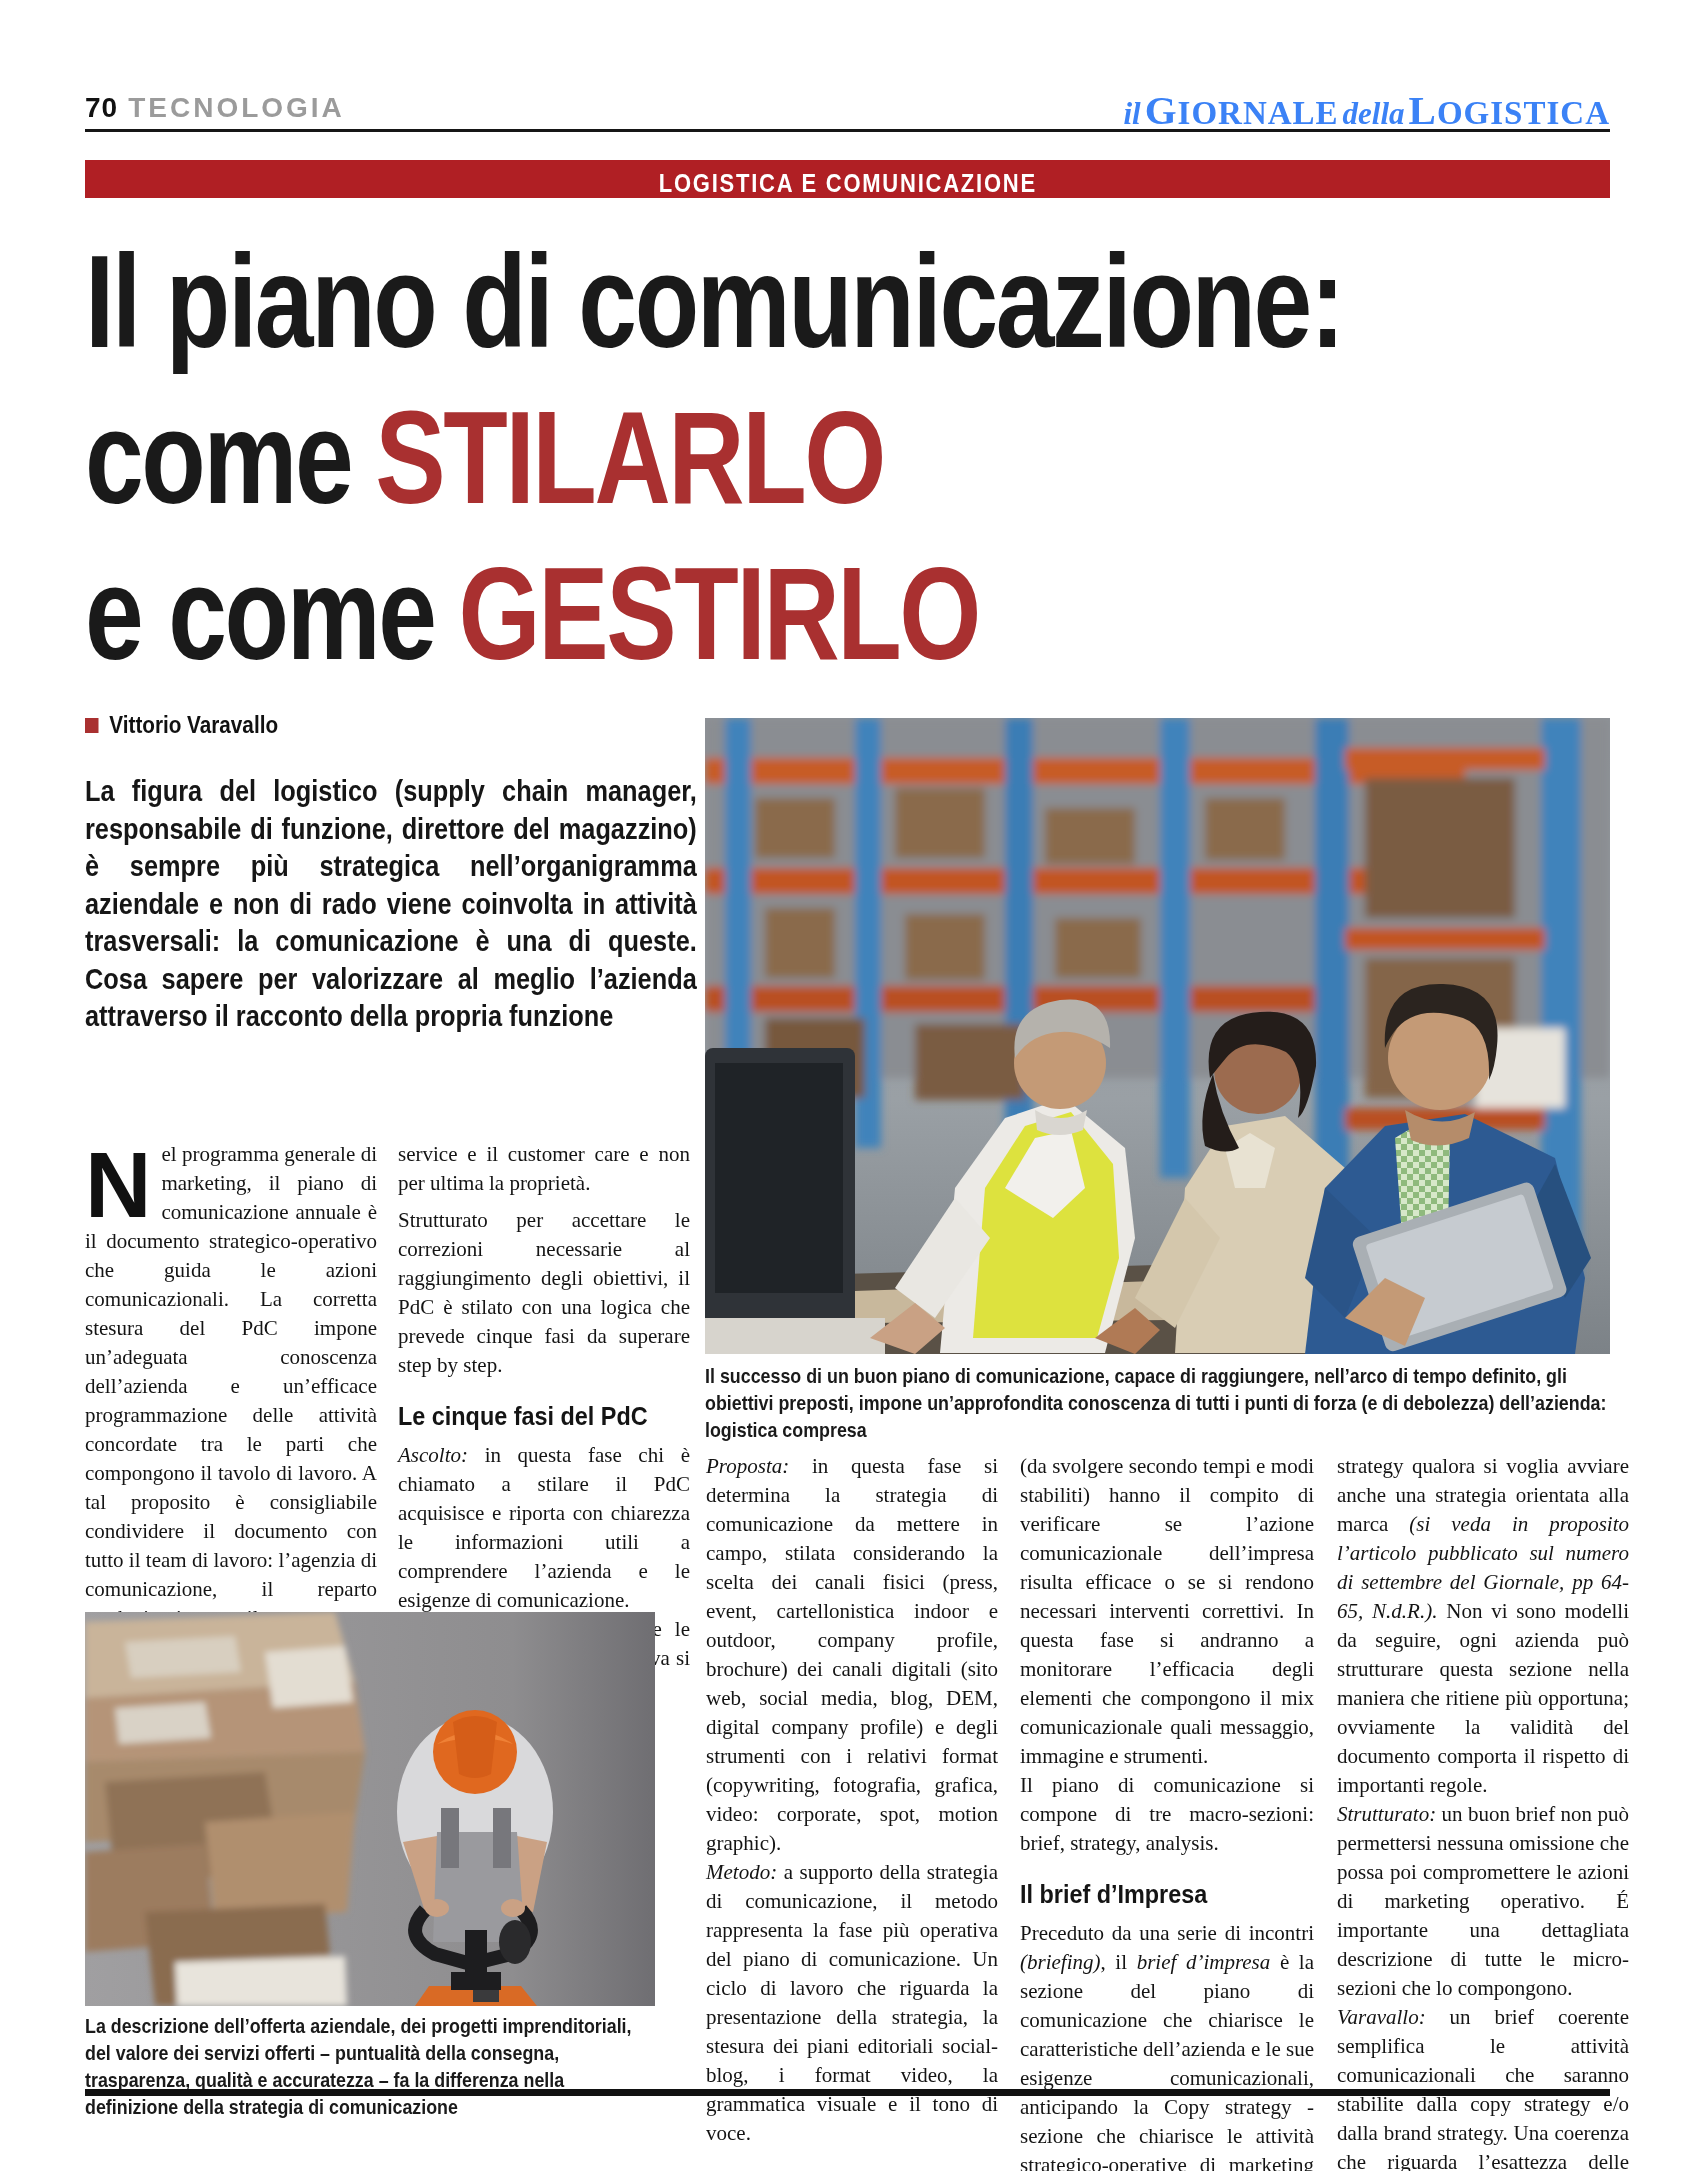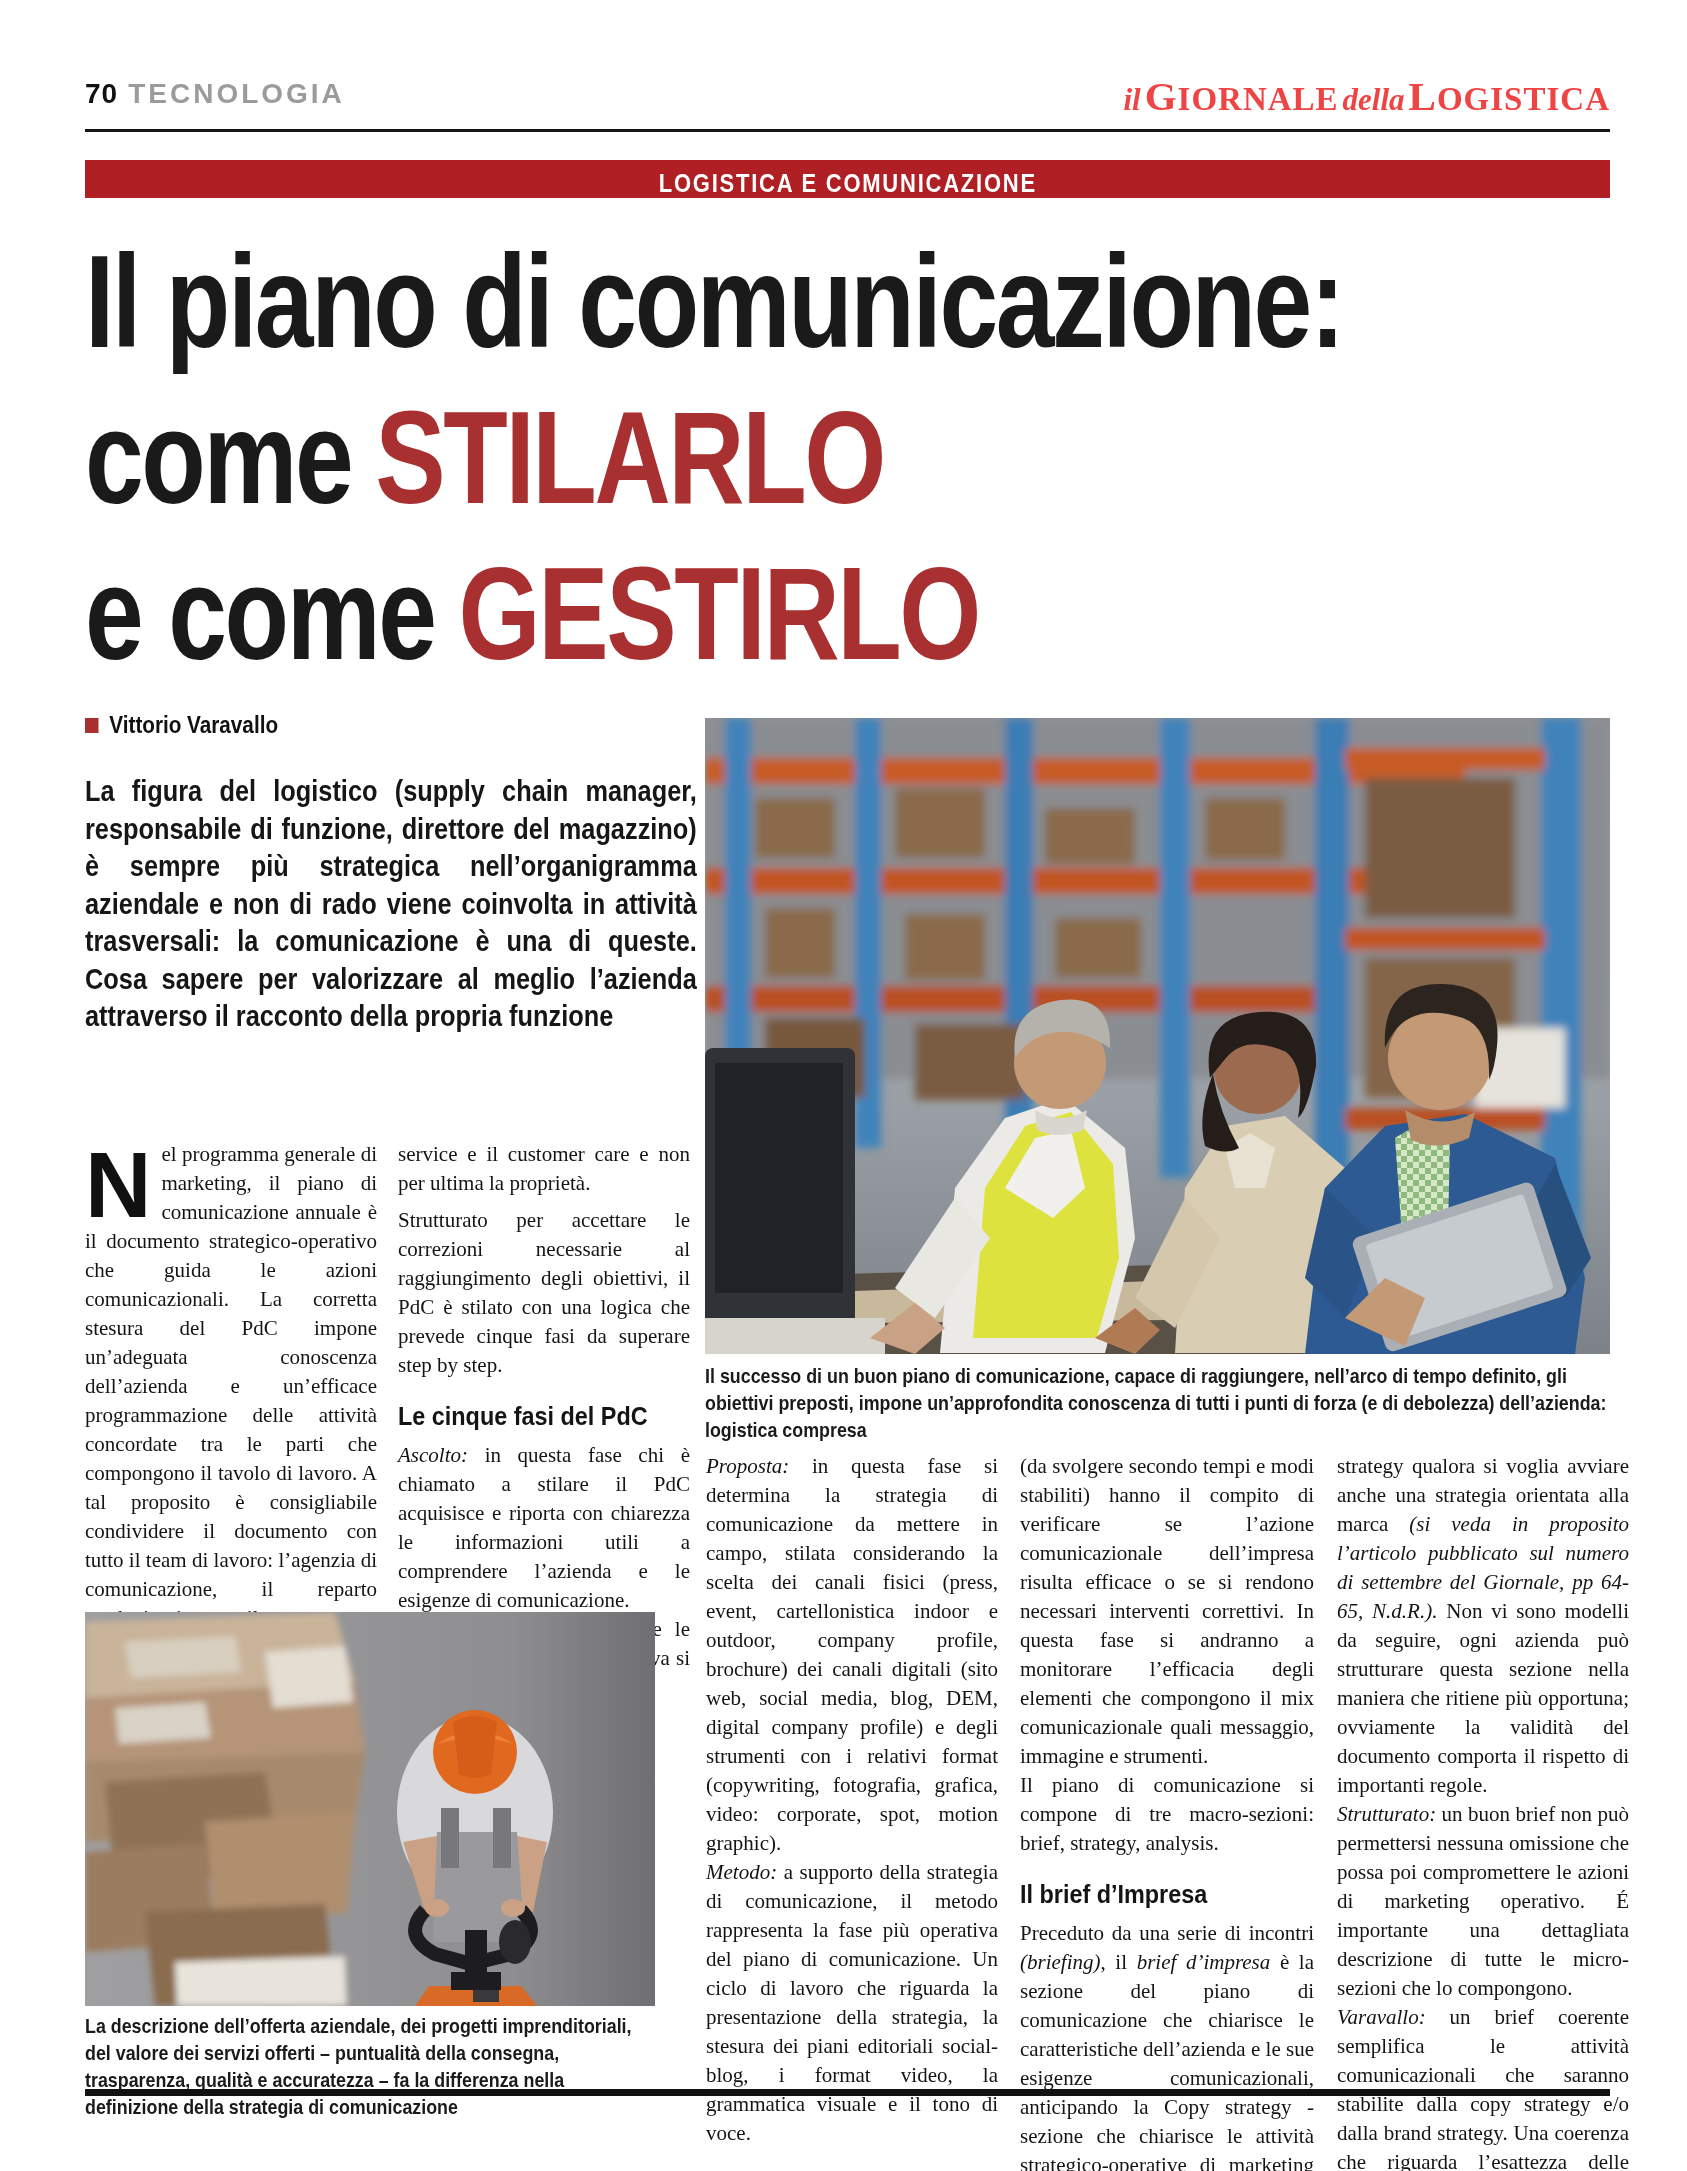--- a/index.html
+++ b/index.html
@@ -1,25 +1,25 @@
 <!DOCTYPE html>
 <html lang="it"><head>
 <meta charset="utf-8">
 <style>
   html,body{margin:0;padding:0;background:#e9e9e9;}
   .page{
     position:relative;width:1687px;height:2171px;background:#ffffff;
     font-family:"Liberation Serif",serif;color:#111;overflow:hidden;margin:0 auto;
   }
   
-  .masthead{position:absolute;left:85px;top:72px;width:1525px;height:42px;}
+  .masthead{position:absolute;left:85px;top:86px;width:1525px;height:42px;}
   .mast-left{position:absolute;left:0;top:6px;font-family:"Liberation Sans",sans-serif;font-weight:bold;font-size:28px;letter-spacing:1px;}
   .page-num{color:#111;margin-right:10px;}
   .section-name{color:#9b9b9b;letter-spacing:3px;}
-  .logo{position:absolute;right:0;top:0;font-family:"Liberation Serif",serif;color:#ef4444;white-space:nowrap;}
+  .logo{position:absolute;right:0;top:0;font-family:"Liberation Serif",serif;color:#3b82f6;white-space:nowrap;}
   .logo .lg-it{font-style:italic;font-size:31px;font-weight:bold;}
   .logo .lg-word{display:inline-block;font-size:33px;font-weight:bold;letter-spacing:1px;}
   .logo .lg-word::first-letter{font-size:41px;}
   .rule-top{position:absolute;left:85px;top:129px;width:1525px;height:3px;background:#161616;}
   
   .banner{position:absolute;left:85px;top:160px;width:1525px;height:38px;background:#b01f24;
     display:flex;align-items:flex-end;justify-content:center;}
   .banner span{font-family:"Liberation Sans",sans-serif;font-weight:bold;color:#fff;font-size:25px;letter-spacing:2px;
     transform:scaleX(.88);transform-origin:center;white-space:nowrap;}
   

